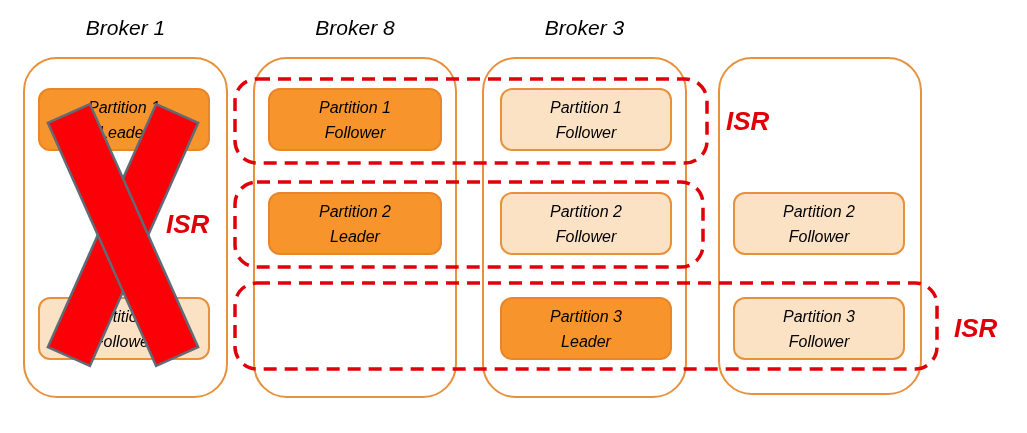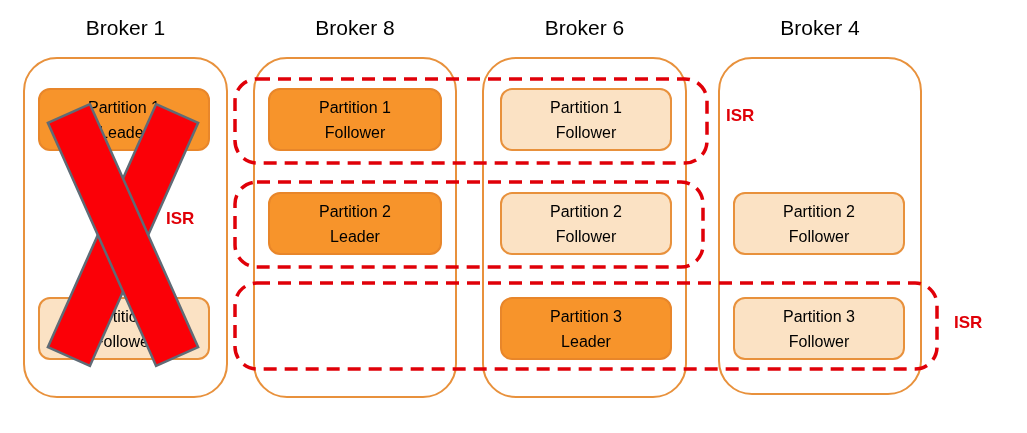--- a/index.html
+++ b/index.html
@@ -3,20 +3,21 @@
 <meta charset="utf-8">
 <style>
   html, body { margin: 0; padding: 0; background: #ffffff; }
   .canvas {
     position: relative;
     width: 1027px;
     height: 433px;
     background: #ffffff;
     font-family: "Liberation Sans", sans-serif;
     overflow: hidden;
+    font-style: italic;
   }
   .broker-title {
     position: absolute;
     top: 16px;
     height: 28px;
     text-align: center;
     font-size: 21px;
     color: #000000;
     z-index: 1;
   }
@@ -42,42 +43,41 @@
     font-size: 16px;
     line-height: 25px;
     color: #000000;
     text-align: center;
     z-index: 3;
   }
   .pbox.solid { background: #F7942B; border: 2px solid #E8862A; }
   .pbox.light { background: #FBE2C4; border: 2px solid #E8913C; }
   .isr-label {
     position: absolute;
-    font-size: 17px;
+    font-size: 26px;
     font-weight: bold;
     color: #E00008;
     z-index: 4;
   }
   .overlay {
     position: absolute;
     left: 0;
     top: 0;
     z-index: 5;
     pointer-events: none;
   }
 </style>
 </head>
 <body>
 
 <div class="canvas">
 
   <div class="broker-title" style="left:23px;width:205px">Broker 1</div>
   <div class="broker-title" style="left:253px;width:204px">Broker 8</div>
-  <div class="broker-title" style="left:482px;width:205px">Broker 6</div>
-  <div class="broker-title" style="left:718px;width:204px">Broker 4</div>
+  <div class="broker-title" style="left:482px;width:205px">Broker 3</div>
 
   <div class="broker-box" style="left:23px;width:205px"></div>
   <div class="broker-box" style="left:253px;width:204px"></div>
   <div class="broker-box" style="left:482px;width:205px"></div>
   <div class="broker-box" style="left:718px;width:204px;height:338px"></div>
 
   <div class="pbox solid" style="left:38px;top:88px;width:172px">
     <div>Partition 1</div>
     <div>Leader</div>
   </div>

